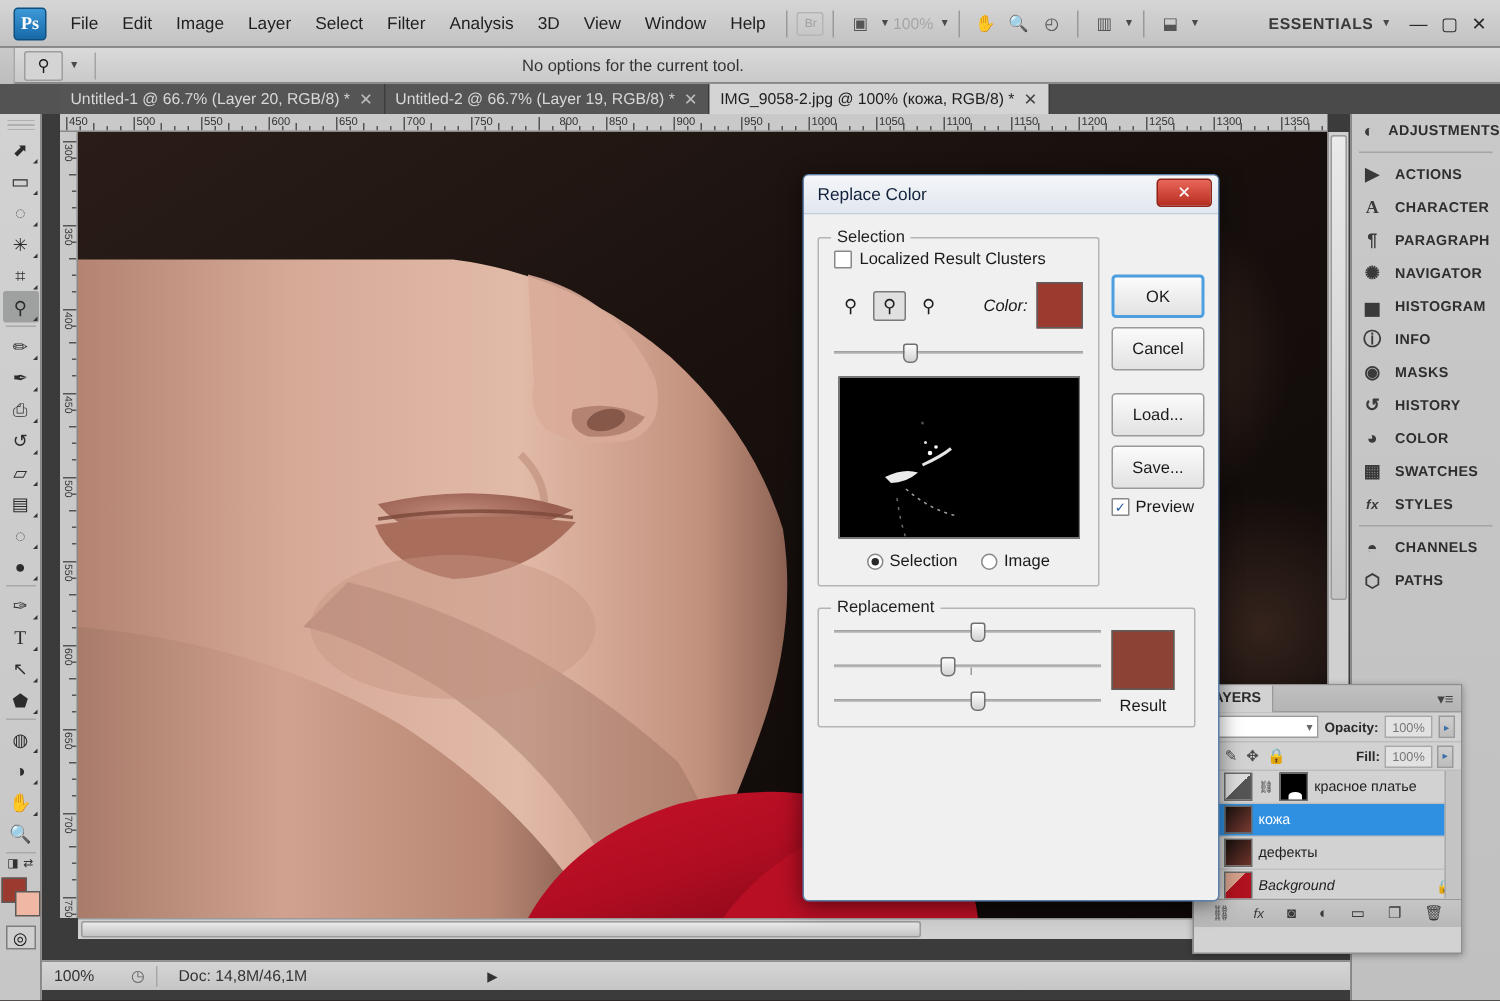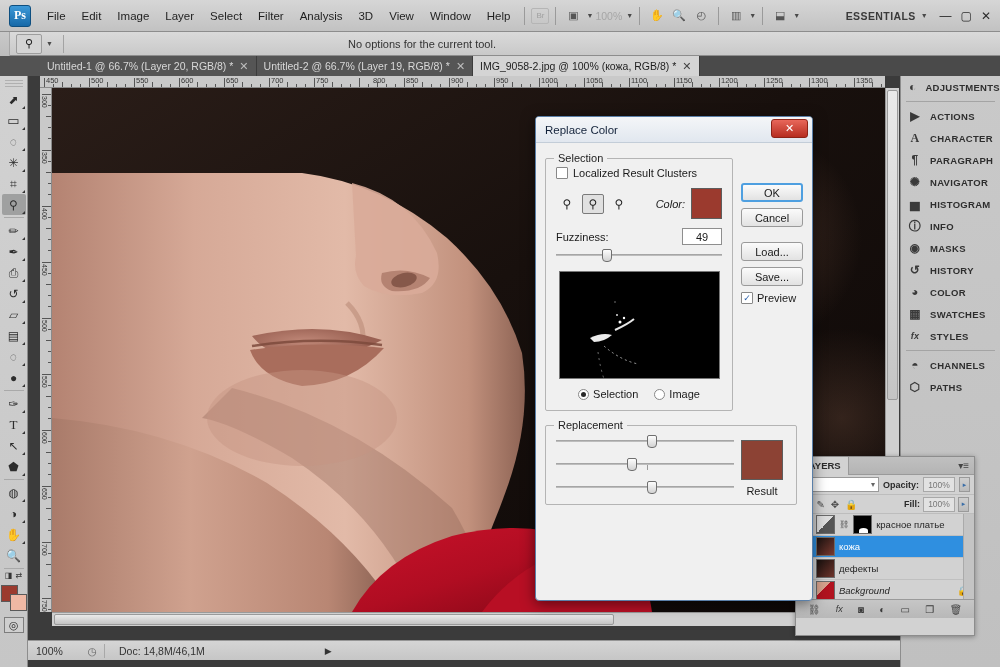--- a/index.html
+++ b/index.html
@@ -246,21 +246,21 @@
   .sl-mid{position:absolute;top:8px;width:1px;height:5px;background:#9a9a9a;}
   .preview-img{width:161px;height:108px;background:#000;border:1px solid #777;
     margin:4px auto 0;position:relative;overflow:hidden;}
   .radiorow{display:flex;align-items:center;justify-content:center;gap:16px;margin-top:9px;}
   .radio{width:11px;height:11px;border-radius:50%;border:1px solid #888;background:#fff;
     display:flex;align-items:center;justify-content:center;}
   .radio.on:after{content:"";width:5px;height:5px;border-radius:50%;background:#2a2a2a;}
   .radiolbl{font-size:11px;margin-left:4px;}
   .radio-wrap{display:flex;align-items:center;}
   .btncol{position:absolute;right:9px;top:40px;width:62px;}
-  .dbtn{width:62px;height:19px;margin-bottom:6px;
+  .dbtn{width:62px;height:29px;margin-bottom:6px;
     background:linear-gradient(#fbfbfb,#e2e2e2);border:1px solid #9a9a9a;border-radius:3px;
     font-size:11px;display:flex;align-items:center;justify-content:center;color:#1a1a1a;}
   .dbtn.default{border:2px solid #4e9fe0;}
   .prevchk{display:flex;align-items:center;gap:4px;margin-top:6px;}
   .resultwrap{position:absolute;right:12px;top:14px;width:44px;text-align:center;}
   .resultsw{width:42px;height:40px;border:1px solid #5d5d5d;margin:0 auto;}
   .resultlbl{font-size:11px;margin-top:5px;}
 </style>
 </head>
 <body>
@@ -767,24 +767,20 @@
       </div>
       <div class="droprow">
         <div class="eyedroppers">
           <span class="eyed">⚲</span>
           <span class="eyed active">⚲</span>
           <span class="eyed">⚲</span>
         </div>
         <span class="colorlbl">Color:</span>
         <span class="colorsw" id="dlgcolor" style="background: rgb(155, 58, 46);"></span>
       </div>
-      <div class="slrow">
-        <span class="slname">Fuzziness:</span>
-        <span class="slval">49</span>
-      </div>
       <div class="slider">
         <div class="sl-track"></div>
         <div class="sl-knob" style="left:28%;"></div>
       </div>
       <div class="preview-img">
         <svg viewBox="0 0 161 108" width="161" height="108">
           <rect width="161" height="108" fill="#000"></rect>
           <path d="M55,58 Q68,52 74,47" stroke="#fff" stroke-width="2" fill="none" opacity=".9"></path>
           <path d="M30,66 Q42,60 52,63 Q44,70 34,70 Z" fill="#fff" opacity=".92"></path>
           <circle cx="60" cy="50" r="1.5" fill="#fff"></circle>

